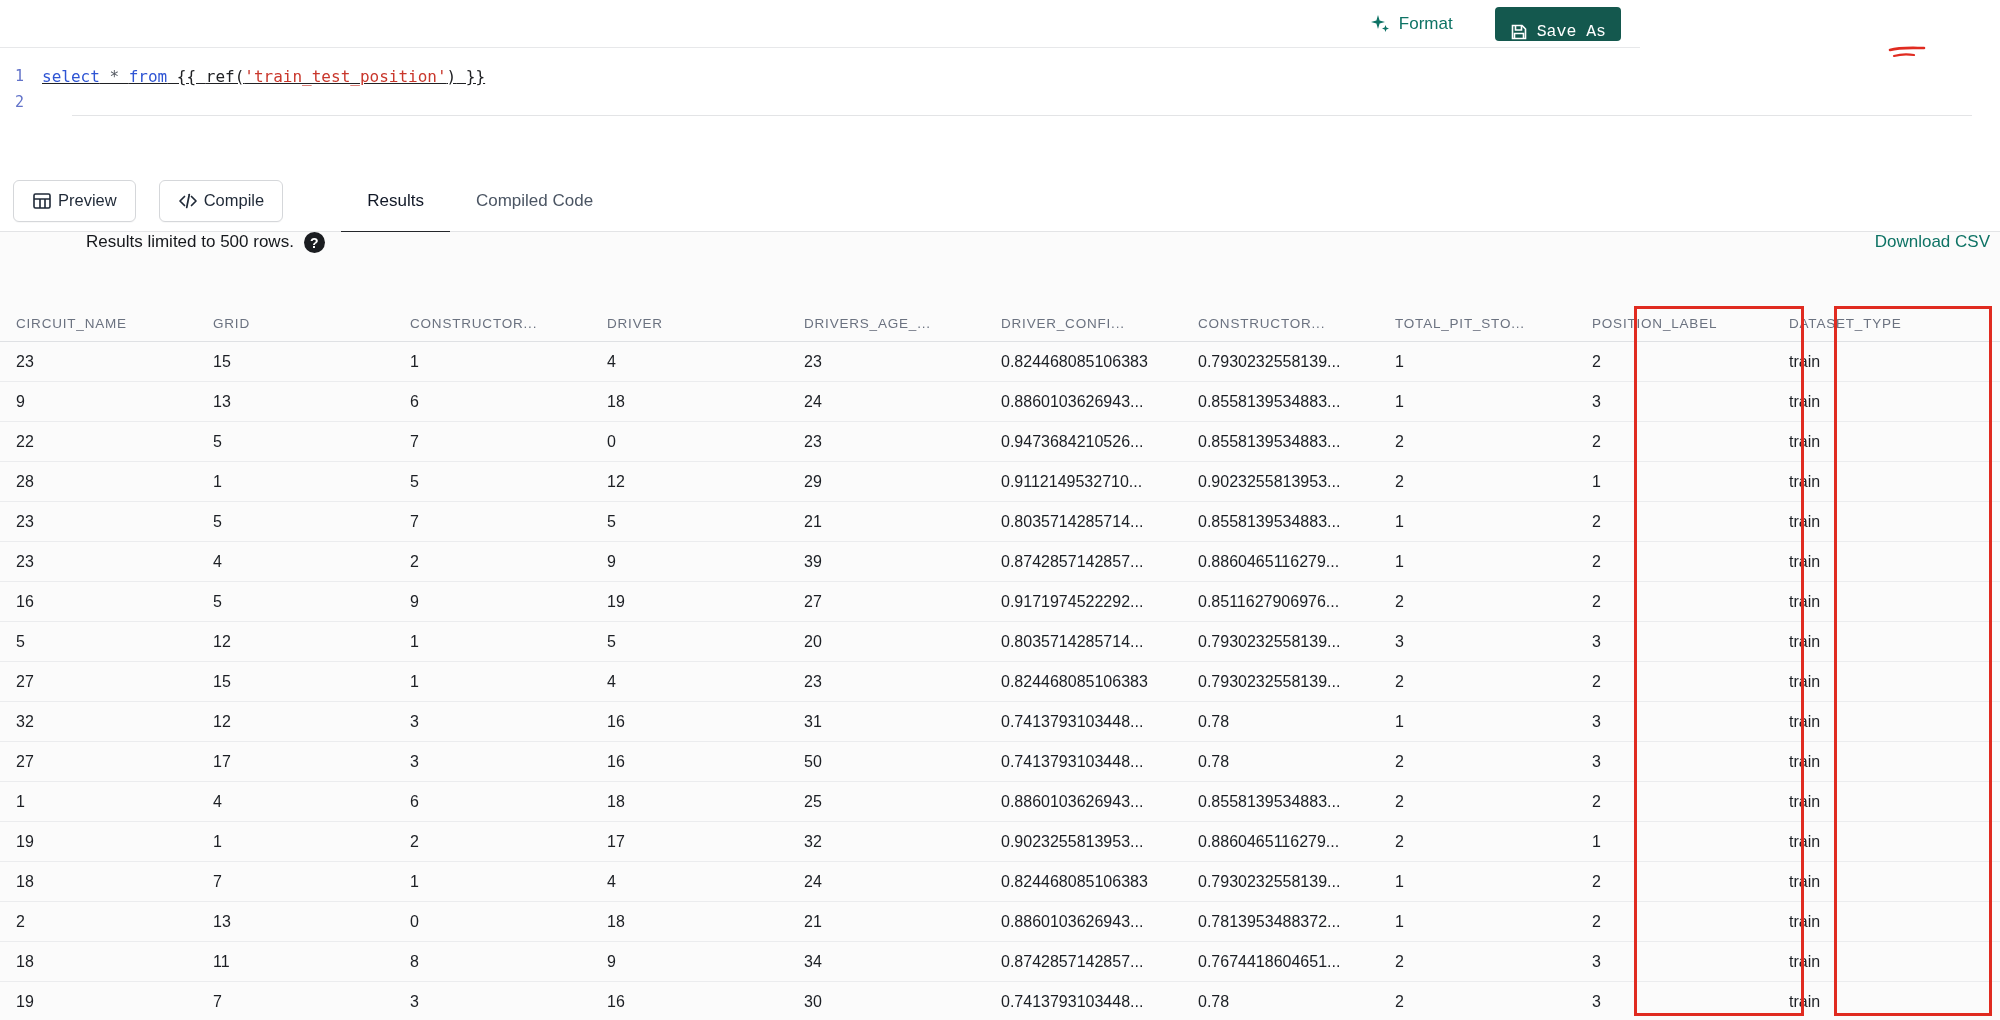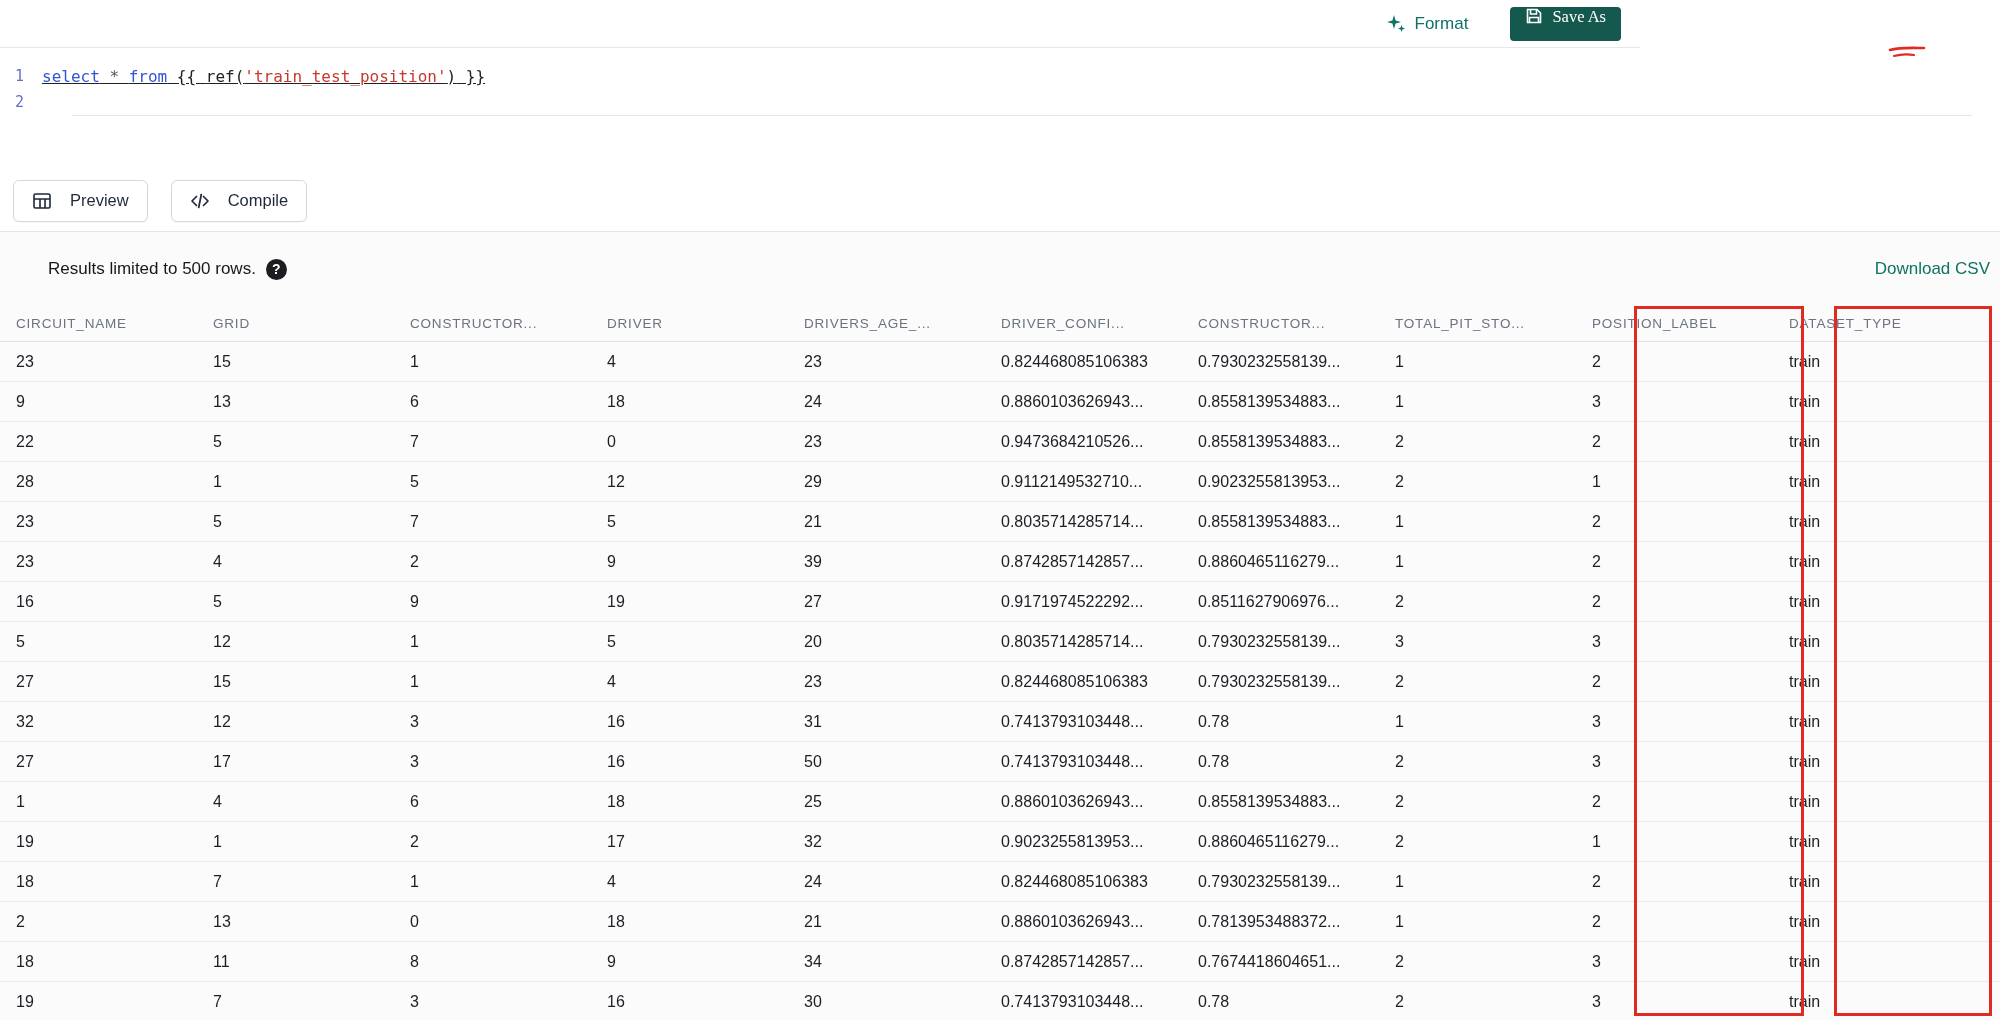--- a/index.html
+++ b/index.html
@@ -5,57 +5,57 @@
   * { margin:0; padding:0; box-sizing:border-box; }
   html,body { width:2000px; height:1020px; overflow:hidden; background:#fff;
     font-family:"Liberation Sans", sans-serif; color:#1f2937; position:relative; }
 
   
   .topbar { position:absolute; left:0; top:0; width:1640px; height:48px; background:#fff;
     border-bottom:1px solid #e7e8ea; display:flex; align-items:center; justify-content:flex-end;
     gap:42px; padding:0 19px; z-index:5; }
   .format-btn { display:flex; align-items:center; gap:9px; background:none; border:none;
     color:var(--accent); font-size:17px; font-family:inherit; cursor:pointer; }
-  .saveas-btn { display:flex; align-items:flex-start; gap:9px; background:var(--save_button);
+  .saveas-btn { display:flex; align-items:flex-end; gap:9px; background:var(--save_button);
     color:#fff; border:none; border-radius:4px; height:34px; padding:0 15px; font-size:16.5px;
-    font-family:Liberation Serif, serif; cursor:pointer; }
+    font-family:Liberation Mono, monospace; cursor:pointer; }
   .scribble { position:absolute; left:1888px; top:44px; z-index:6; }
 
   
   .editor { position:absolute; left:0; top:49px; width:2000px; height:121px; background:#fff;
     padding-top:14px; font-family:"DejaVu Sans Mono", monospace; }
   .code-line { display:flex; height:26px; align-items:center; }
   .line-number { width:42px; text-align:right; padding-right:18px; color:#6273c9; font-size:15px;
     flex:0 0 42px; }
   .line-content { font-size:16px; color:#202124; white-space:pre;text-decoration:underline; }
   .tok-keyword { color:var(--keyword_blue); }
   .tok-operator { color:#555a63; }
   .tok-jinja { color:#202124; }
   .tok-function { color:#202124; }
   .tok-string { color:var(--string_red); }
   .line2-underline { position:absolute; left:72px; right:28px; top:66px; height:1px; background:#e3e4e6; }
 
   
   .toolbar { position:absolute; left:0; top:170px; width:2000px; height:62px;
     border-bottom:1px solid #e3e4e6; display:flex; align-items:center; background:#fff; }
-  .tool-btn { display:flex; align-items:center; gap:18px; height:42px; padding:0 18px;
+  .tool-btn { display:flex; align-items:center; gap:6px; height:42px; padding:0 18px;
     background:#fff; border:1px solid #d5d7da; border-radius:6px; font-size:16.5px; color:#1f2937;
     font-family:inherit; cursor:pointer; box-shadow:0 1px 1px rgba(0,0,0,0.03); }
   .tool-btn.preview { margin-left:13px; }
   .tool-btn.compile { margin-left:23px; }
   .tabs { display:flex; height:62px; margin-left:58px; }
   .tab { display:flex; align-items:center; padding:0 26px; font-size:17px; color:#4b5563;
     cursor:pointer; position:relative; }
   .tab.active { color:#111827; }
   .tab.active::after { content:""; position:absolute; left:0; right:0; bottom:-1px; height:2px;
     background:#24272b; }
 
   
   .results-panel { position:absolute; left:0; top:232px; width:2000px; bottom:0; background:#fbfbfb; }
-  .results-bar { height:74px; display:flex; align-items:center; padding:0 10px 0 48px; }
+  .results-bar { height:74px; display:flex; align-items:flex-start; padding:0 10px 0 48px;margin-left:38px; }
   .results-text { font-size:17px; color:#16181c; }
   .help-icon { width:21px; height:21px; border-radius:50%; background:#1b1d21; color:#fff;
     font-size:14px; font-weight:bold; display:inline-flex; align-items:center; justify-content:center;
     margin-left:10px; cursor:pointer; }
   .download-link { margin-left:auto; color:var(--accent); font-size:17px; text-decoration:none;
     cursor:pointer; }
 
   
   .grid-row { display:grid; grid-template-columns:repeat(10, 197px); }
   .th { padding:0 4px 0 16px; font-size:13.5px; letter-spacing:0.8px; color:#6b7280;
@@ -128,20 +128,28 @@
   <button class="tool-btn compile">
     <span style="display:inline-flex;">
       <svg width="20" height="20" viewBox="0 0 20 20" fill="none" stroke="#1f2937" stroke-width="1.7" stroke-linecap="round" stroke-linejoin="round">
         <path d="M6.5 5.5 L2 10 L6.5 14.5"></path>
         <path d="M13.5 5.5 L18 10 L13.5 14.5"></path>
         <path d="M11.3 3.5 L8.7 16.5"></path>
       </svg>
     </span>
     <span>Compile</span>
   </button>
+  <nav class="tabs">
+    <div class="tab active">
+      <span>Results</span>
+    </div>
+    <div class="tab">
+      <span>Compiled Code</span>
+    </div>
+  </nav>
 </section>
 
 <section class="results-panel">
   <div class="results-bar">
     <span class="results-text">Results limited to 500 rows.</span>
     <span class="help-icon">?</span>
     <a class="download-link">Download CSV</a>
   </div>
   <div class="table">
     <div class="grid-row table-head">

